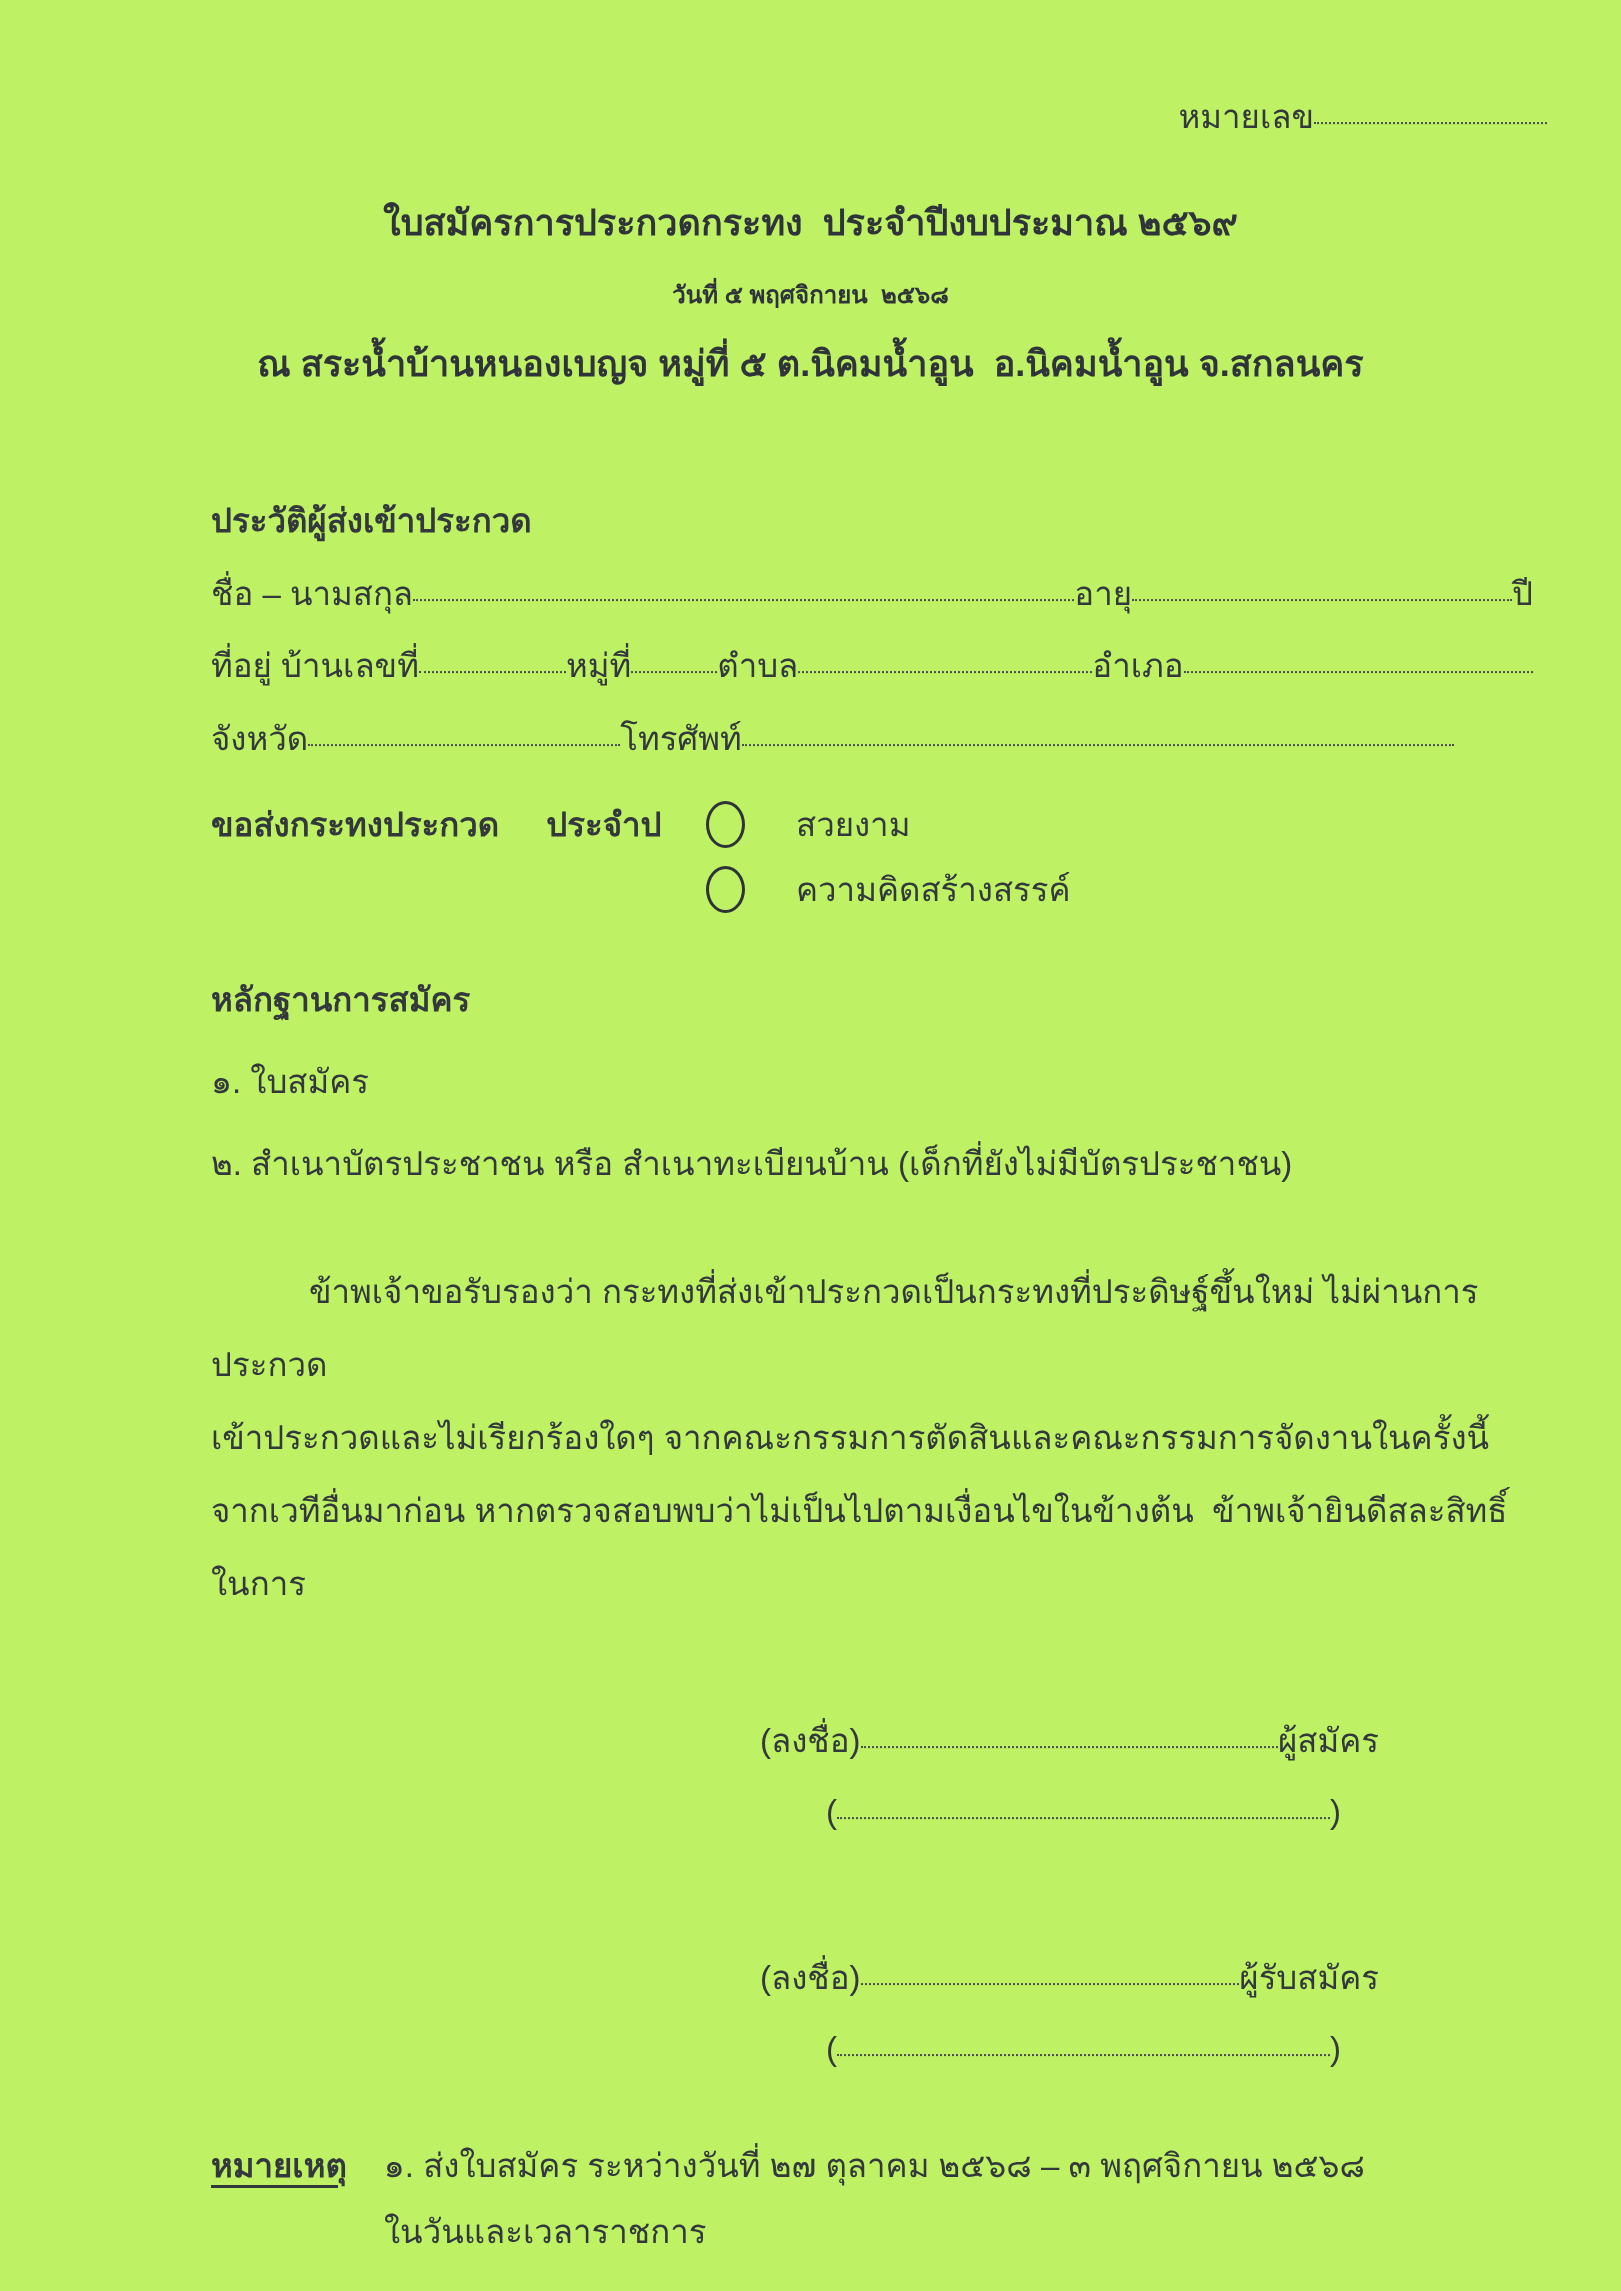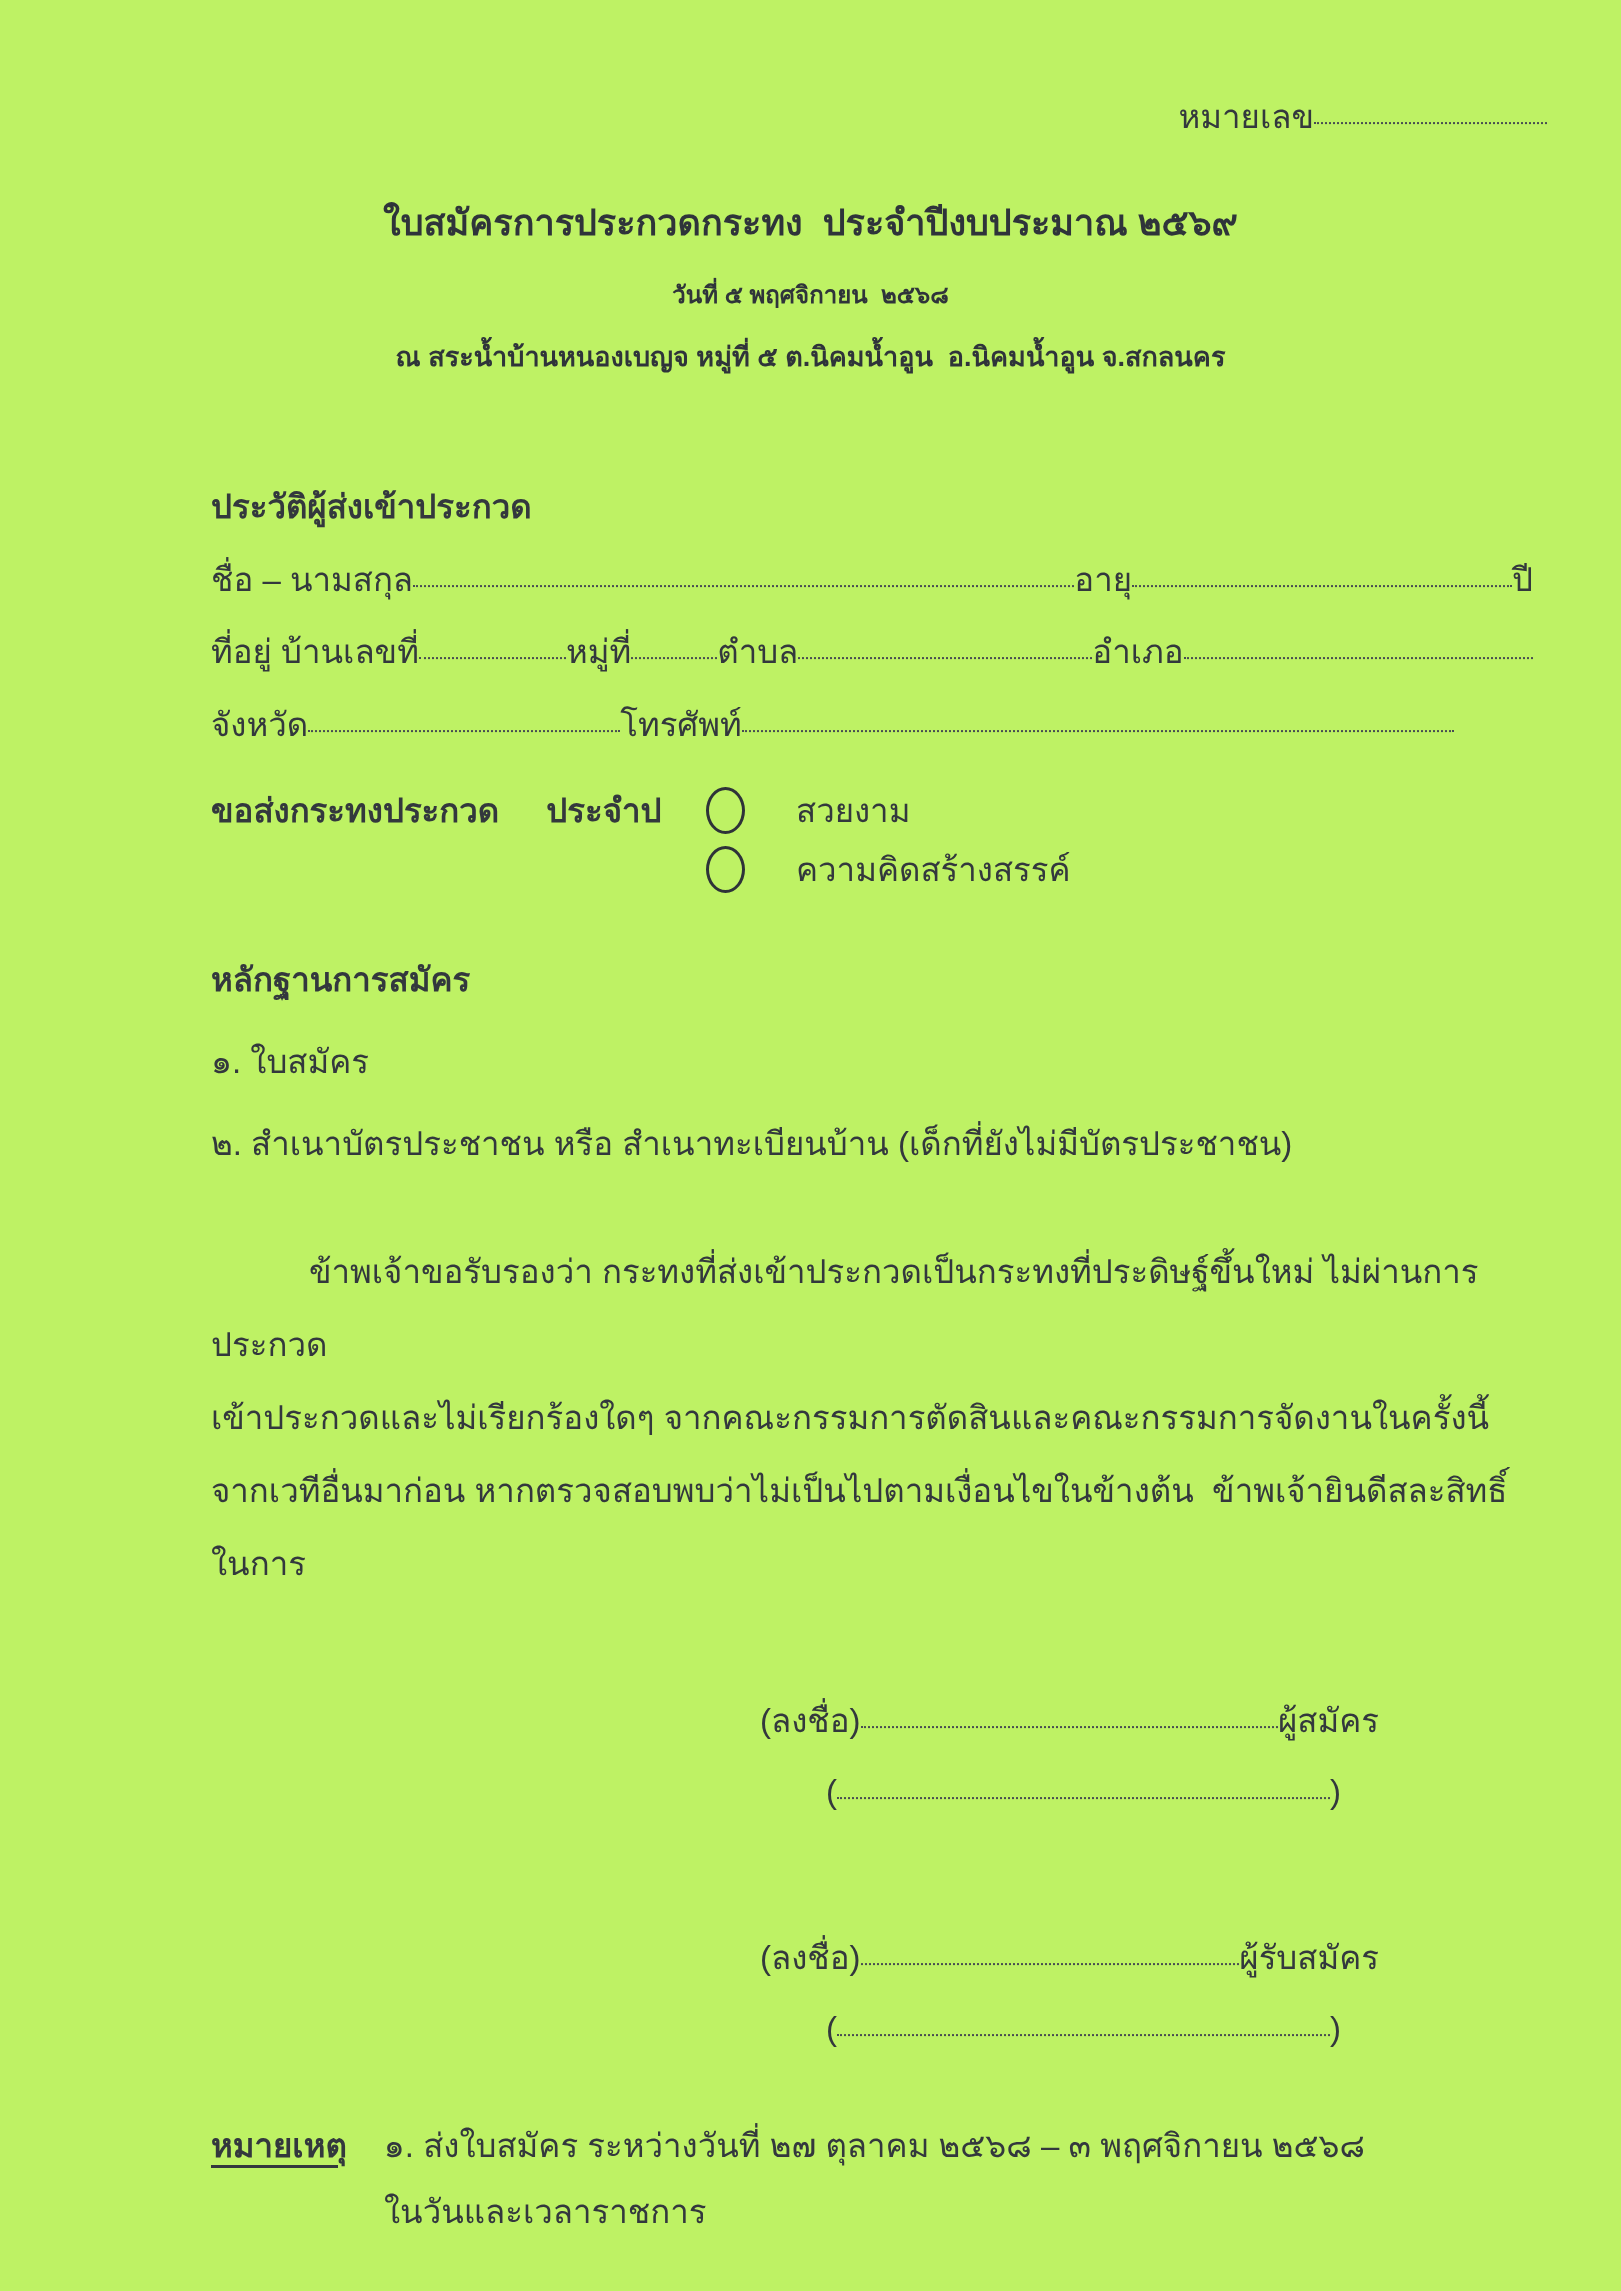--- a/index.html
+++ b/index.html
@@ -25,21 +25,21 @@
 
   .number-row{
     display:flex;justify-content:flex-end;align-items:baseline;
     padding:90px 74px 0 0;
   }
   .number-row .dots{width:233px;}
 
   .title{ text-align:center; font-weight:600; color:#2f343a; }
   .t1{margin-top:51px;font-size:36px;}
   .t2{margin-top:23.5px;font-size:24px;}
-  .t3{margin-top:21.6px;font-size:27px;}
+  .t3{margin-top:21.6px;font-size:36px;}
 
   .sec-heading{
     margin:102px 0 0 211px;
     font-weight:700;
   }
   .form-line{
     display:flex;align-items:baseline;
     margin:19.6px 88px 0 211px;
   }
   .form-line .label{flex:0 0 auto;}
@@ -56,21 +56,21 @@
   }
   .category-heading .h2{margin-left:47px;}
   .radio-circle{
     flex:0 0 auto;
     width:33px;height:41px;
     border:3.4px solid #2e3338;
     border-radius:50%;
     background:transparent;
   }
   .category-row .opt-label{margin-left:51px;}
-  .category-row.second{margin-top:6px;}
+  .category-row.second{margin-top:12px;}
   .category-row.second .spacer{flex:0 0 495px;}
 
   .evidence-heading{margin:57px 0 0 211px;font-weight:700;}
   .evidence-item{margin:29px 0 0 211px;}
 
   .declaration{margin:65px 93px 0 211px;}
   .decl-line{line-height:73px;}
   .decl-line.first{text-indent:98px;}
 
   .sig-row{

